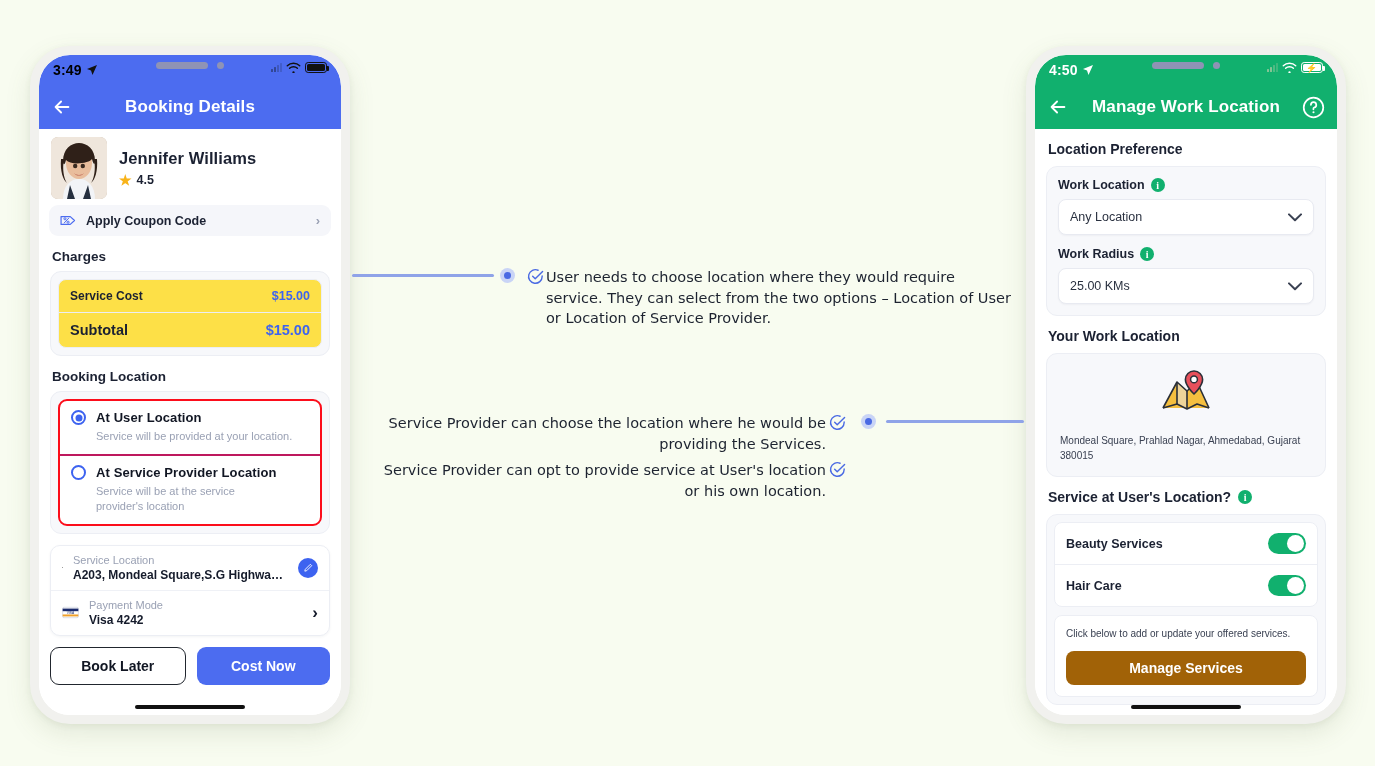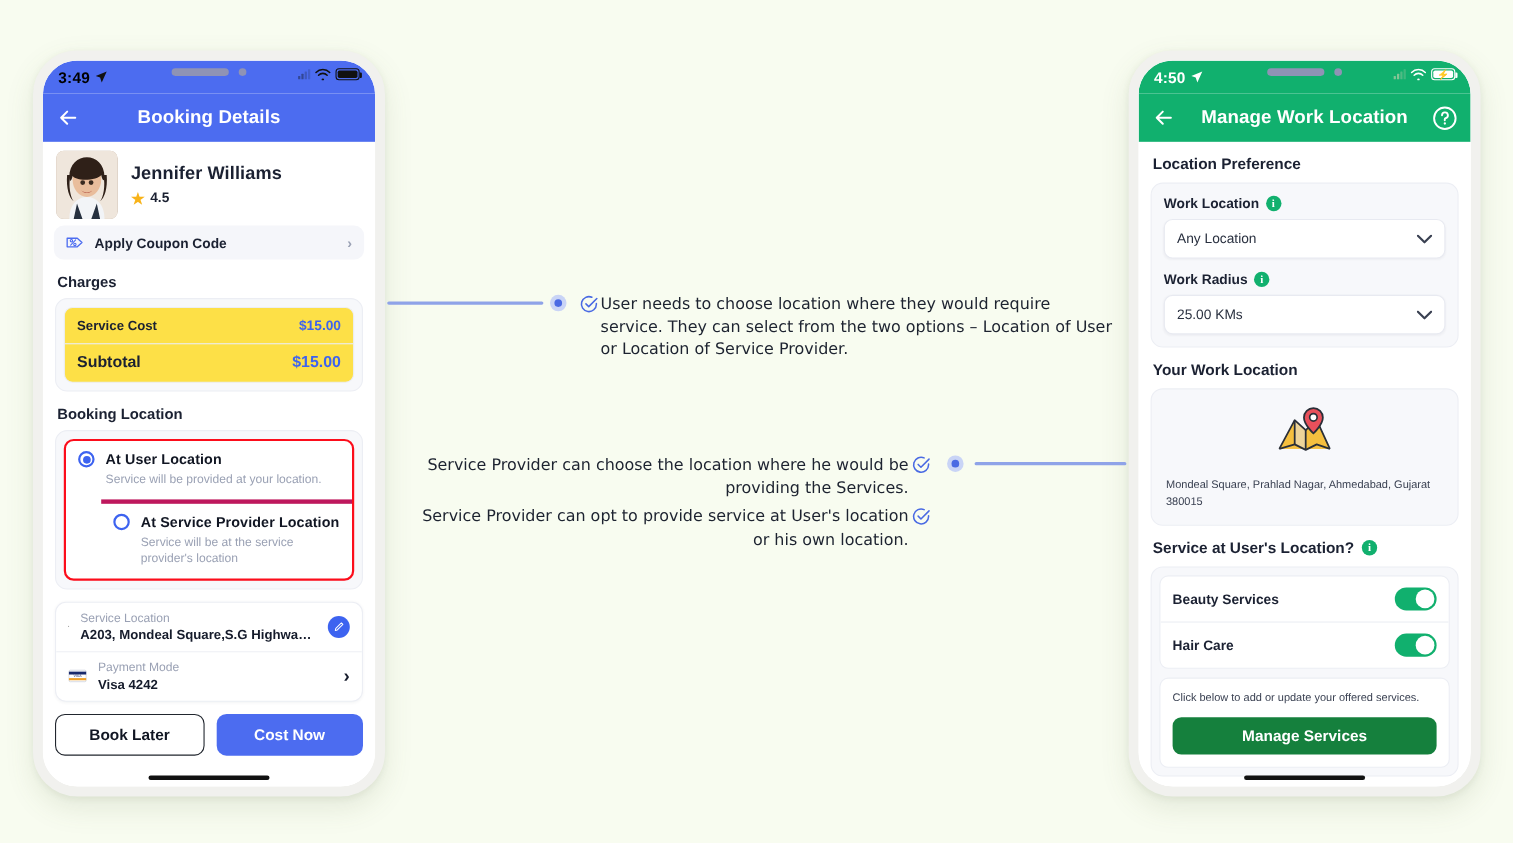--- a/index.html
+++ b/index.html
@@ -183,21 +183,21 @@
 
   .hl-box {
     border: 2.5px solid #fc0d1b;
     border-radius: 9px;
     overflow: hidden;
     background: #fff;
   }
   .opt {
     padding: 9px 11px 10px 11px;
   }
-  .opt + .opt { border-top: 4px solid #be185d; margin-left: 32px; }
+  .opt + .opt { border-top: 2px solid #be185d; }
   .opt-head { display:flex; align-items:center; gap:10px; }
   .radio {
     width: 15px; height: 15px; border-radius: 50%;
     border: 2px solid #3d63f0; box-sizing: border-box; flex: none;
     position: relative; background: #fff; cursor: pointer;
   }
   .radio.on::after {
     content:""; position:absolute; left:50%; top:50%;
     width: 7px; height: 7px; background:#3d63f0; border-radius:50%;
     transform: translate(-50%,-50%);
@@ -274,21 +274,21 @@
   .switch .knob {
     position:absolute; right: 2px; top: 2px; width: 17px; height: 17px;
     background:#fff; border-radius:50%;
   }
   .note-box {
     background:#fff; border:1px solid #eceef4; border-radius: 8px;
     margin-top: 8px; padding: 10px 11px 11px 11px;
   }
   .note-txt { font-size: 10px; color:#3a4152; line-height:1.5 }
   .g-btn {
-    margin-top: 10px; height: 34px; border-radius: 8px; background:#15803d; color:#fff;
+    margin-top: 10px; height: 34px; border-radius: 8px; background:#a16207; color:#fff;
     display:flex; align-items:center; justify-content:center;
     font-size: 14px; font-weight: 700; cursor:pointer;
   }
 
   
   .anno {
     position: absolute;
     font-family: "DejaVu Sans", sans-serif;
     font-size: 14.5px;
     color: #1d2330;

